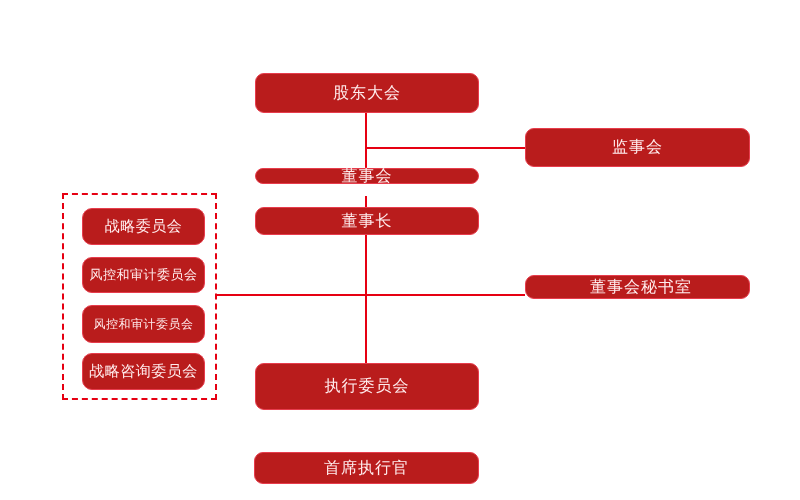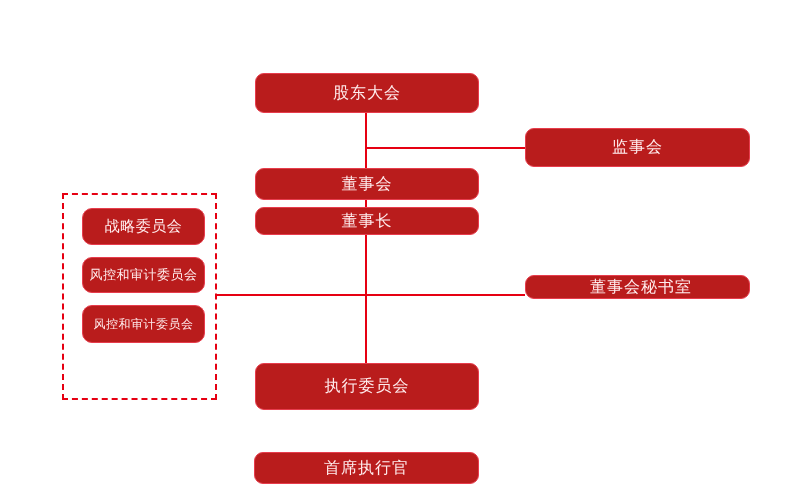--- a/index.html
+++ b/index.html
@@ -55,32 +55,33 @@
   <div class="line h" style="left:366px; top:147px; width:159px;"></div>
   <div class="line v" style="left:365px; top:196px; height:11px;"></div>
   <div class="line v" style="left:365px; top:235px; height:128px;"></div>
   <div class="line h" style="left:217px; top:294px; width:308px;"></div>
   <div class="line v" style="left:365px; top:392px; height:12px;"></div>
 
   <div class="dashed-group" style="left:62px; top:193px; width:155px; height:207px;"></div>
 
   <div class="node" style="left:255px; top:73px; width:224px; height:40px;">股东大会</div>
 
-  <div class="node" style="left:255px; top:168px; width:224px; height:32px;">董事会</div>
+  <div class="node" style="left:255px; top:168px; width:224px; height:16px;">董事会</div>
 
   <div class="node" style="left:255px; top:207px; width:224px; height:28px;">董事长</div>
 
   <div class="node" style="left:255px; top:363px; width:224px; height:47px;">执行委员会</div>
 
   <div class="node" style="left:254px; top:404px; width:225px; height:32px;margin-top:48px;">首席执行官</div>
 
   <div class="node" style="left:525px; top:128px; width:225px; height:39px;">监事会</div>
 
   <div class="node" style="left:525px; top:275px; width:225px; height:24px;padding-left:7px;">董事会秘书室</div>
 
   <div class="node committee" style="left:82px; top:208px; width:123px; height:37px; font-size:15px;">战略委员会</div>
 
   <div class="node committee" style="left:82px; top:257px; width:123px; height:36px; font-size:13px;">风控和审计委员会</div>
 
   <div class="node committee" style="left:82px; top:305px; width:123px; height:38px; font-size:12px;">风控和审计委员会</div>
 
+  <div class="node committee" style="left:82px; top:353px; width:123px; height:37px; font-size:15px;">战略咨询委员会</div>
 
 </div>
 
 </body></html>

